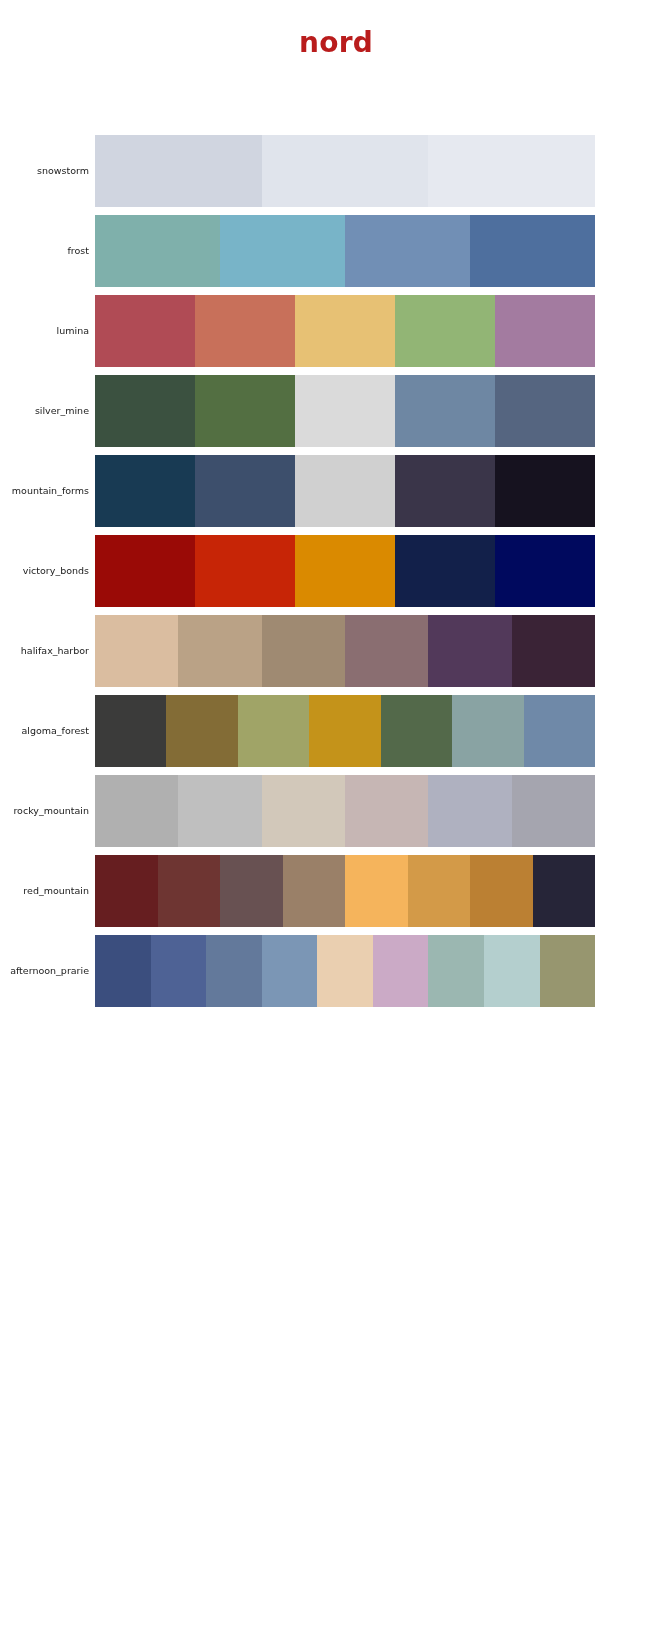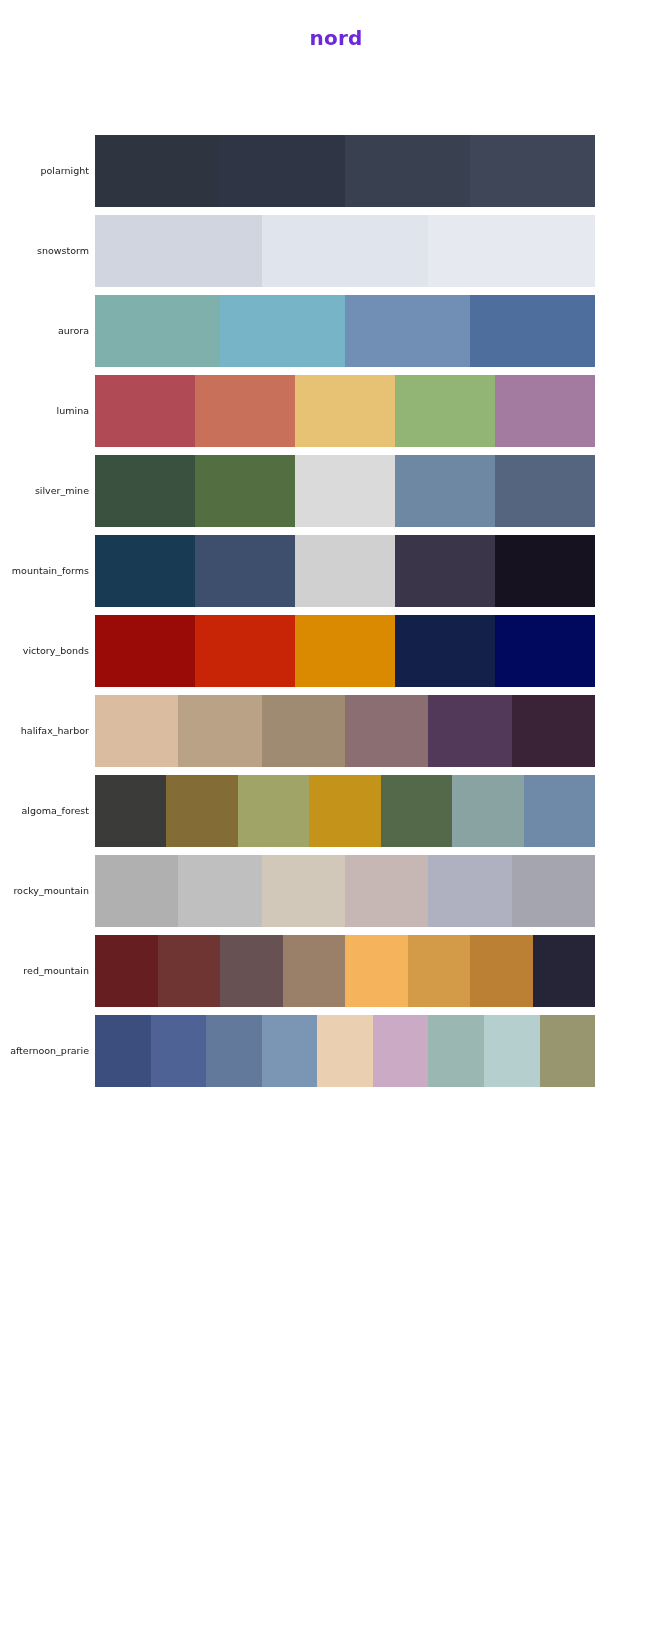--- a/index.html
+++ b/index.html
@@ -18,23 +18,23 @@
     width: 672px;
     height: 1632px;
     background: #ffffff;
   }
   #title {
     position: absolute;
     top: 26px;
     left: 0;
     width: 672px;
     text-align: center;
-    font-size: 20px;
+    font-size: 28px;
     font-weight: bold;
-    color: #6d28d9;
+    color: #b91c1c;
     letter-spacing: 0.2px;
   }
   #palettes {
     position: absolute;
     top: 131px;
     left: 0;
     width: 672px;
   }
   .palette-row {
     position: relative;
@@ -66,38 +66,29 @@
 </style>
 </head>
 <body>
 
 <div id="figure">
 
   <div id="title">nord</div>
 
   <div id="palettes">
       <div class="palette-row">
-        <div class="row-label">polarnight</div>
-        <div class="swatch-strip">
-          <div class="swatch" style="background: rgb(46, 52, 64);"></div>
-          <div class="swatch" style="background: rgb(47, 53, 69);"></div>
-          <div class="swatch" style="background: rgb(57, 64, 79);"></div>
-          <div class="swatch" style="background: rgb(62, 70, 87);"></div>
-        </div>
-      </div>
-      <div class="palette-row">
         <div class="row-label">snowstorm</div>
         <div class="swatch-strip">
           <div class="swatch" style="background: rgb(208, 213, 224);"></div>
           <div class="swatch" style="background: rgb(224, 228, 236);"></div>
           <div class="swatch" style="background: rgb(230, 233, 240);"></div>
         </div>
       </div>
       <div class="palette-row">
-        <div class="row-label">aurora</div>
+        <div class="row-label">frost</div>
         <div class="swatch-strip">
           <div class="swatch" style="background: rgb(127, 176, 171);"></div>
           <div class="swatch" style="background: rgb(120, 180, 200);"></div>
           <div class="swatch" style="background: rgb(113, 143, 181);"></div>
           <div class="swatch" style="background: rgb(78, 111, 158);"></div>
         </div>
       </div>
       <div class="palette-row">
         <div class="row-label">lumina</div>
         <div class="swatch-strip">

